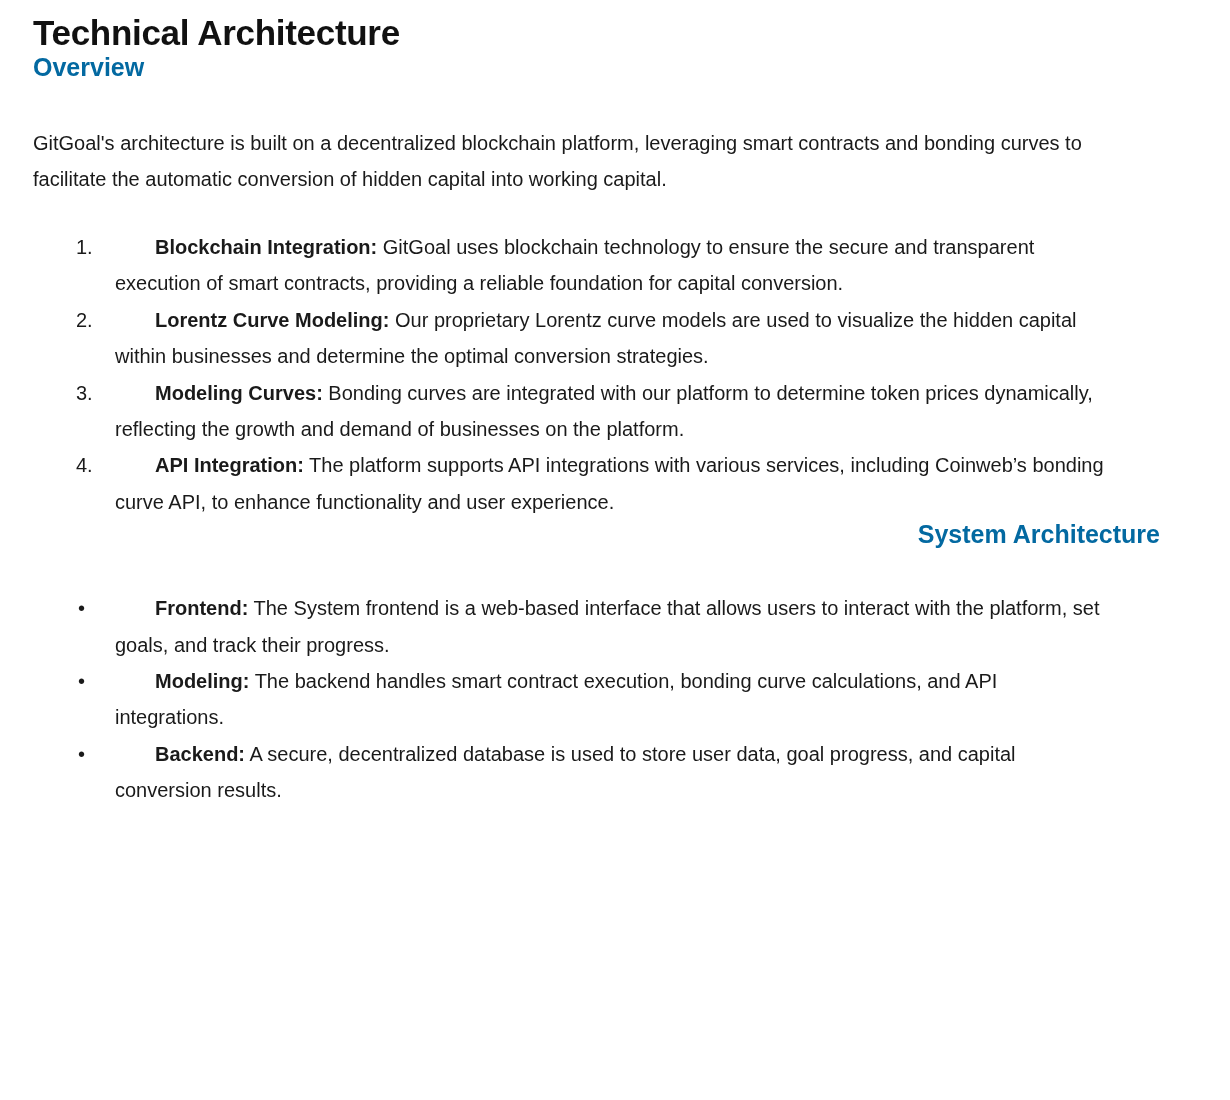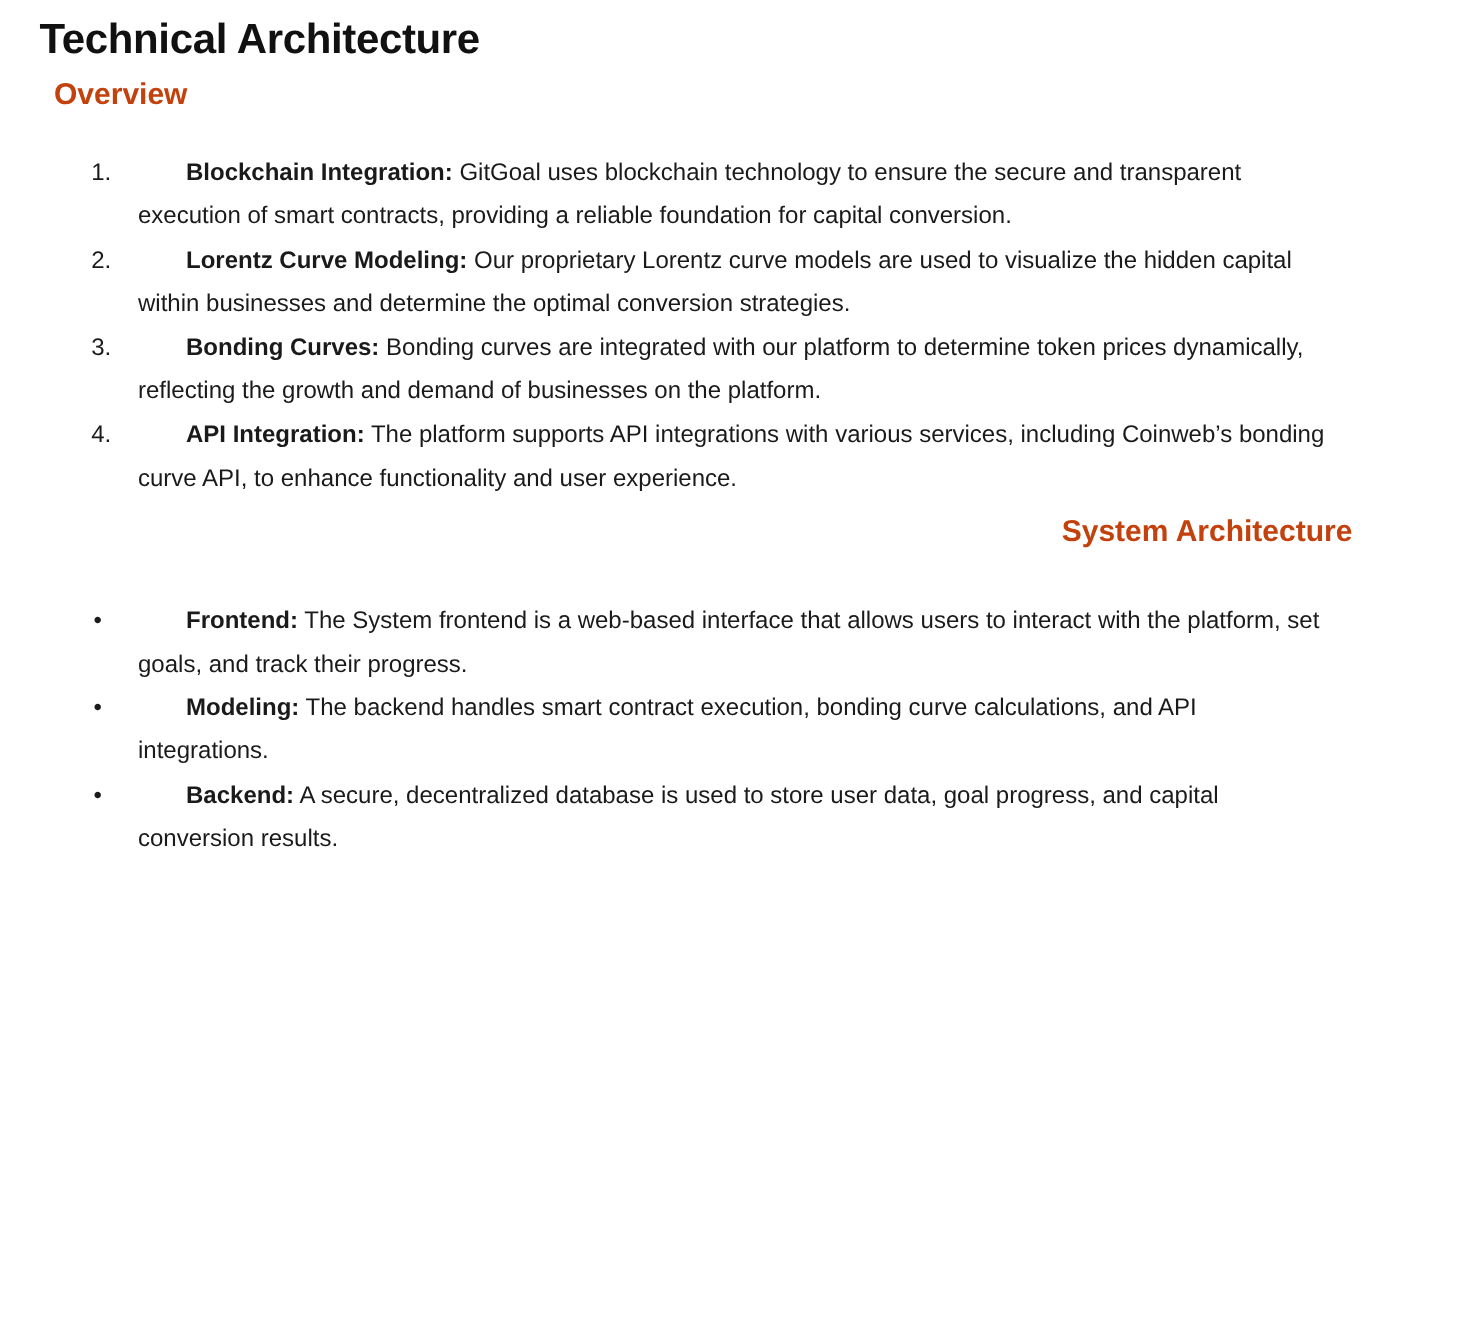--- a/index.html
+++ b/index.html
@@ -6,37 +6,37 @@
   html, body {
     margin: 0;
     padding: 0;
     background: #ffffff;
     font-family: "Liberation Sans", sans-serif;
     color: #1a1a1a;
   }
   .page {
     width: 1230px;
     min-height: 1100px;
-    padding: 12px 91px 20px 33px;
+    padding: 12px 70px 20px 33px;
     background: #ffffff;
   }
   h1.doc-title {
     margin: 0;
     font-size: 35px;
     line-height: 41px;
     font-weight: 700;
     color: #111111;
     letter-spacing: -0.3px;
   }
   h2.section-heading {
-    margin: 12px;
+    margin: 0;
     font-size: 25px;
     line-height: 29px;
     font-weight: 700;
-    color: #c2410c;
+    color: #0369a1;
   }
   .h2-overview { margin-top: 47px; }
   .h2-system   { margin-top: 37px; text-align: right; }
   p.body-text {
     margin: 43px 0 0 0;
     font-size: 20px;
     line-height: 36px;
     max-width: 1065px;
   }
   .doc-list {
@@ -66,33 +66,34 @@
 </style>
 </head>
 <body>
 
 <div class="page">
 
   <h1 class="doc-title">Technical Architecture</h1>
 
   <h2 class="section-heading h2-overview">Overview</h2>
 
+  <p class="body-text">GitGoal's architecture is built on a decentralized blockchain platform, leveraging smart contracts and bonding curves to facilitate the automatic conversion of hidden capital into working capital.</p>
 
   <ol class="doc-list ol-list">
     <li class="li-row">
       <span class="li-marker">1.</span>
       <span class="li-content"><span class="term">Blockchain Integration:</span> <span>GitGoal uses blockchain technology to ensure the secure and transparent execution of smart contracts, providing a reliable foundation for capital conversion.</span></span>
     </li>
     <li class="li-row">
       <span class="li-marker">2.</span>
       <span class="li-content"><span class="term">Lorentz Curve Modeling:</span> <span>Our proprietary Lorentz curve models are used to visualize the hidden capital within businesses and determine the optimal conversion strategies.</span></span>
     </li>
     <li class="li-row">
       <span class="li-marker">3.</span>
-      <span class="li-content"><span class="term">Bonding Curves:</span> <span>Bonding curves are integrated with our platform to determine token prices dynamically, reflecting the growth and demand of businesses on the platform.</span></span>
+      <span class="li-content"><span class="term">Modeling Curves:</span> <span>Bonding curves are integrated with our platform to determine token prices dynamically, reflecting the growth and demand of businesses on the platform.</span></span>
     </li>
     <li class="li-row">
       <span class="li-marker">4.</span>
       <span class="li-content"><span class="term">API Integration:</span> <span>The platform supports API integrations with various services, including Coinweb’s bonding curve API, to enhance functionality and user experience.</span></span>
     </li>
   </ol>
 
   <h2 class="section-heading h2-system">System Architecture</h2>
 
   <ul class="doc-list ul-list">

